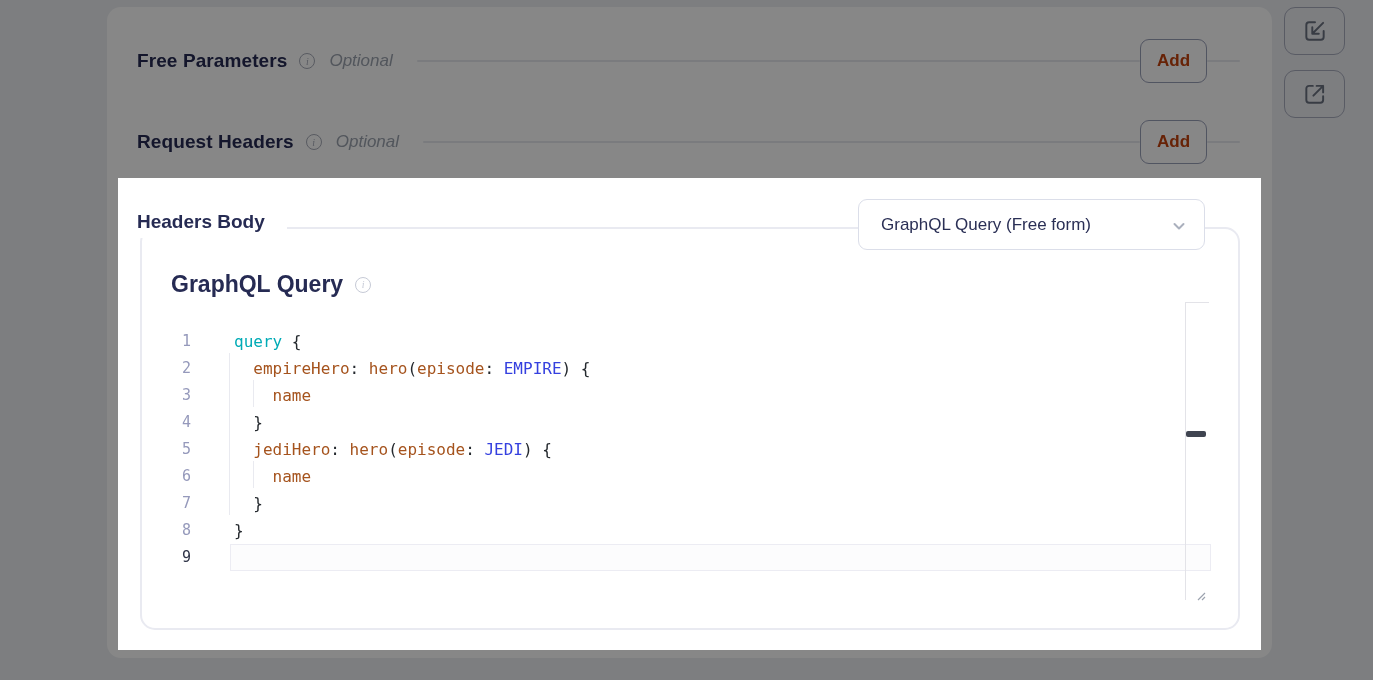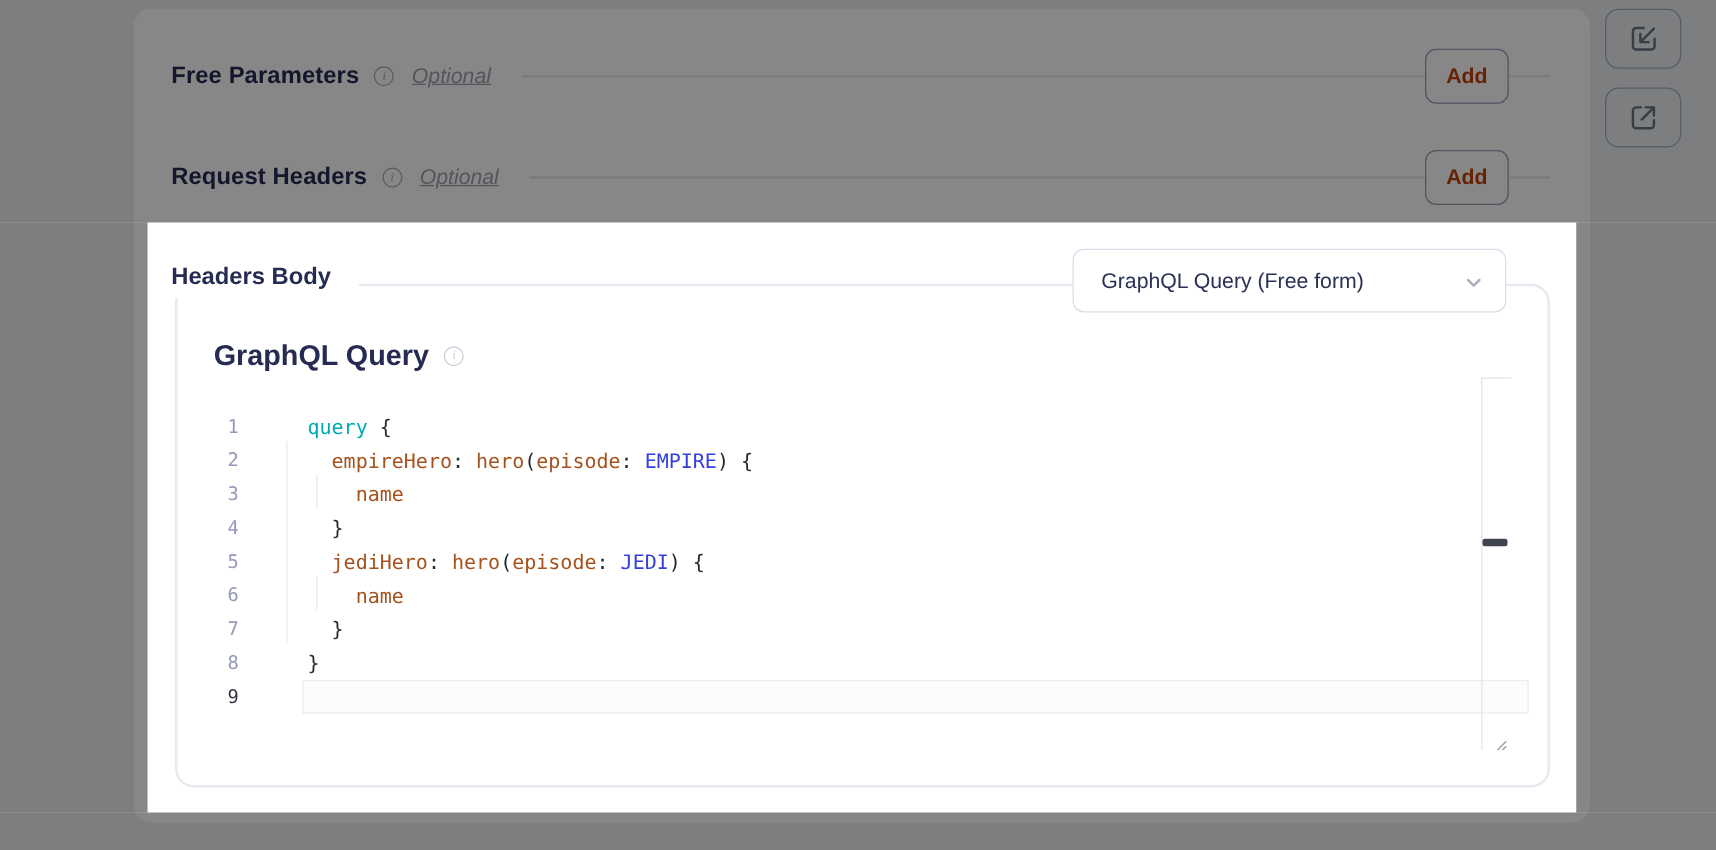--- a/index.html
+++ b/index.html
@@ -9,21 +9,21 @@
   
   .panel { position:absolute; left:107px; top:7px; width:1165px; height:651px;
            background:#ffffff; border-radius:14px; }
 
   
   .row { position:absolute; left:137px; width:1103px; height:44px; display:flex; align-items:center; }
   .row-label { font-size:19px; font-weight:600; color:#262b53; letter-spacing:.1px; white-space:nowrap; }
   .info-icon { width:16px; height:16px; border:1.5px solid #a7abb8; border-radius:50%;
                color:#a7abb8; font-size:10px; font-style:italic; font-family:"Liberation Serif", serif;
                display:inline-flex; align-items:center; justify-content:center; margin-left:12px; flex:none; }
-  .optional { font-size:17px; font-style:italic; color:#9ca3af; margin-left:14px; white-space:nowrap;text-decoration:underline; }
+  .optional { font-size:17px; font-style:italic; color:#9ca3af; margin-left:14px; white-space:nowrap; }
   .hline { height:2px; background:#e7e8ee; border-radius:1px; }
   .grow { flex:1; margin-left:24px; }
   .tail { width:33px; }
   .add-btn { width:67px; height:44px; border:1px solid #9aa0b8; border-radius:9px; background:transparent;
              font-family:inherit; font-size:17px; font-weight:600; color:#c2410c; flex:none; cursor:pointer; }
 
   
   .icon-btn { position:absolute; left:1284px; width:61px; height:48px; border:1.5px solid #a9adbe;
               border-radius:11px; background:transparent; display:flex; align-items:center; justify-content:center; cursor:pointer; }
   .icon-btn svg { stroke:#6b7280; }
@@ -44,21 +44,21 @@
           border:2px solid #e9eaf1; border-radius:15px; background:#ffffff; z-index:2; }
   .card-label { position:absolute; left:29px; top:42px; display:flex; align-items:center; }
   .card-label .txt { font-size:23px; font-weight:600; color:#262b53; }
 
   
   .editor { position:absolute; left:0; top:99px; width:1067px; }
   .gutter { position:absolute; left:0; top:0; width:49px; text-align:right; }
   .gutter div { height:27px; line-height:27px; font-family:"DejaVu Sans Mono", monospace;
                 font-size:15px; color:#9599bb; }
   .gutter div.active { color:#2f3447; }
-  .rows { position:absolute; left:100px; top:0; width:981px; }
+  .rows { position:absolute; left:88px; top:0; width:981px; }
   .code-line { height:27px; line-height:27px; padding-left:4px; white-space:pre;
                font-family:"DejaVu Sans Mono", monospace; font-size:16px; }
   .code-line.active { background:#fcfcfd; border:1px solid #ececf3; }
 
   .indent-guide { position:absolute; width:1px; background:#e9eaf0; }
 
   .sb-track-v { position:absolute; left:1043px; top:73px; width:1px; height:298px; background:#e3e3e8; }
   .sb-track-h { position:absolute; left:1043px; top:73px; width:24px; height:1px; background:#e3e3e8; }
   .sb-thumb { position:absolute; left:1044px; top:202px; width:20px; height:6px; background:#3f4450; border-radius:2px; }
   .resize-grip { position:absolute; left:1051px; top:359px; }

